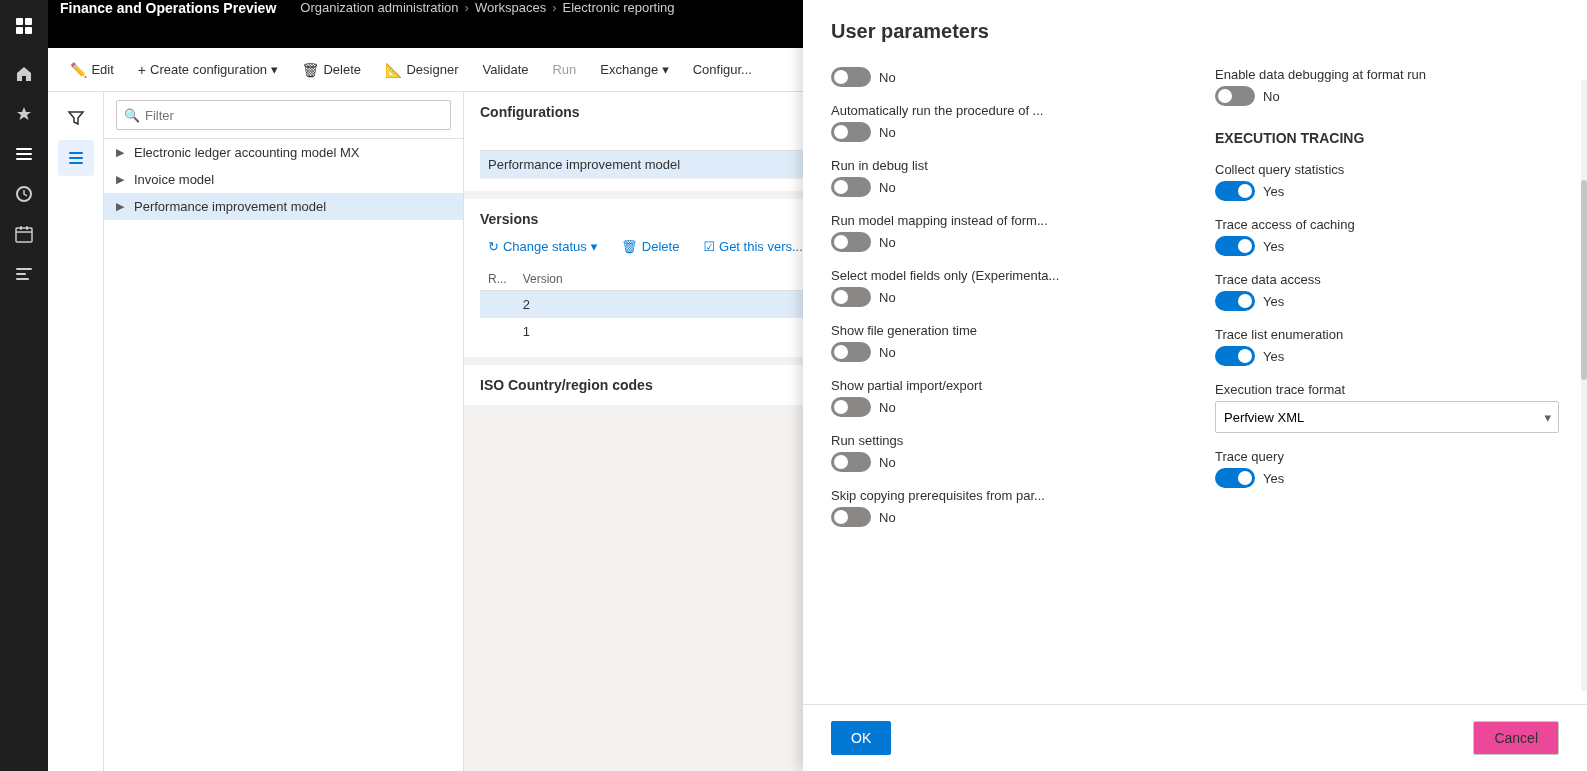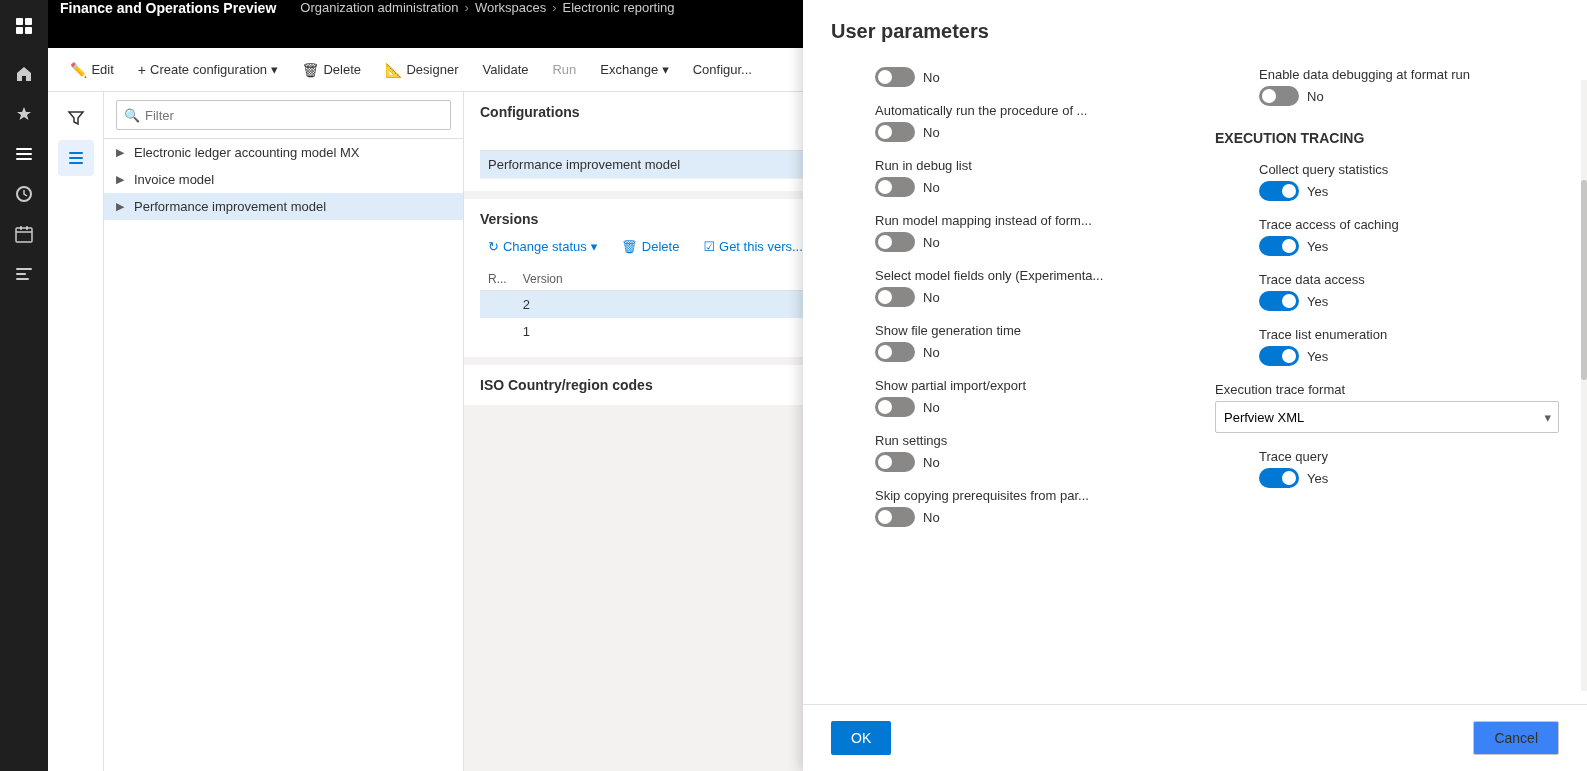--- a/index.html
+++ b/index.html
@@ -68,21 +68,21 @@
     .iso-section { background: #fff; padding: 12px 16px; margin-top: 8px; }
     .iso-section h3 { font-size: 14px; font-weight: 600; color: #323130; }
 
     
     .right-overlay { position: absolute; right: 0; top: 0; bottom: 0; width: 740px; background: #fff; box-shadow: -4px 0 12px rgba(0,0,0,0.15); display: flex; flex-direction: column; z-index: 100; }
     .right-panel-content { flex: 1; overflow-y: auto; padding: 24px 28px; display: flex; gap: 40px; }
     .right-panel-title { font-size: 20px; font-weight: 600; color: #323130; padding: 20px 28px 0; flex-shrink: 0; }
     .panel-col { flex: 1; display: flex; flex-direction: column; gap: 16px; }
 
     
-    .toggle-row { display: flex; flex-direction: column; gap: 4px; margin-left: 44px; }
+    .toggle-row { display: flex; flex-direction: column; gap: 4px; }
     .toggle-label { font-size: 13px; color: #323130; }
     .toggle-group { display: flex; align-items: center; gap: 8px; }
     .toggle { position: relative; width: 40px; height: 20px; }
     .toggle input { opacity: 0; width: 0; height: 0; }
     .toggle-slider { position: absolute; inset: 0; background: #8a8886; border-radius: 10px; cursor: pointer; transition: 0.2s; }
     .toggle-slider:before { content: ''; position: absolute; width: 14px; height: 14px; background: #fff; border-radius: 50%; top: 3px; left: 3px; transition: 0.2s; }
     input:checked + .toggle-slider { background: #0078d4; }
     input:checked + .toggle-slider:before { transform: translateX(20px); }
     .toggle-text { font-size: 13px; color: #323130; }
 
@@ -90,21 +90,21 @@
 
     .dropdown-field { width: 100%; }
     .dropdown-field label { font-size: 13px; color: #323130; display: block; margin-bottom: 4px; }
     .dropdown-select { width: 100%; height: 32px; border: 1px solid #c8c6c4; border-radius: 2px; padding: 0 8px; font-size: 13px; background: #fff; appearance: none; cursor: pointer; }
     .dropdown-wrap { position: relative; }
     .dropdown-wrap::after { content: '▾'; position: absolute; right: 8px; top: 50%; transform: translateY(-50%); pointer-events: none; color: #605e5c; }
 
     
     .right-panel-footer { padding: 16px 28px; border-top: 1px solid #e0e0e0; display: flex; justify-content: space-between; gap: 8px; flex-shrink: 0; }
     .btn-ok { background: #0078d4; color: #fff; border: none; padding: 8px 20px; font-size: 14px; cursor: pointer; border-radius: 2px; }
-    .btn-cancel { background: #3b82f6; color: #323130; border: 1px solid #c8c6c4; padding: 8px 20px; font-size: 14px; cursor: pointer; border-radius: 2px; }
+    .btn-cancel { background: #ec4899; color: #323130; border: 1px solid #c8c6c4; padding: 8px 20px; font-size: 14px; cursor: pointer; border-radius: 2px; }
   </style>
 </head>
 <body>
 
 <div class="left-nav">
   <div class="nav-icon">
     <svg width="18" height="18" viewBox="0 0 18 18" fill="none">
       <rect x="1" y="1" width="7" height="7" fill="#fff" rx="1"></rect>
       <rect x="10" y="1" width="7" height="7" fill="#fff" rx="1"></rect>
       <rect x="1" y="10" width="7" height="7" fill="#fff" rx="1"></rect>

